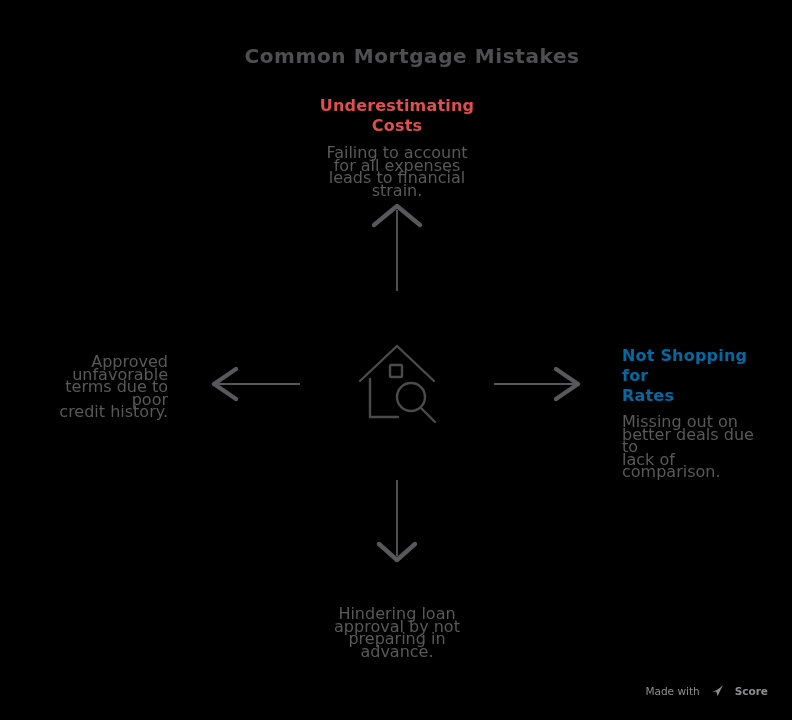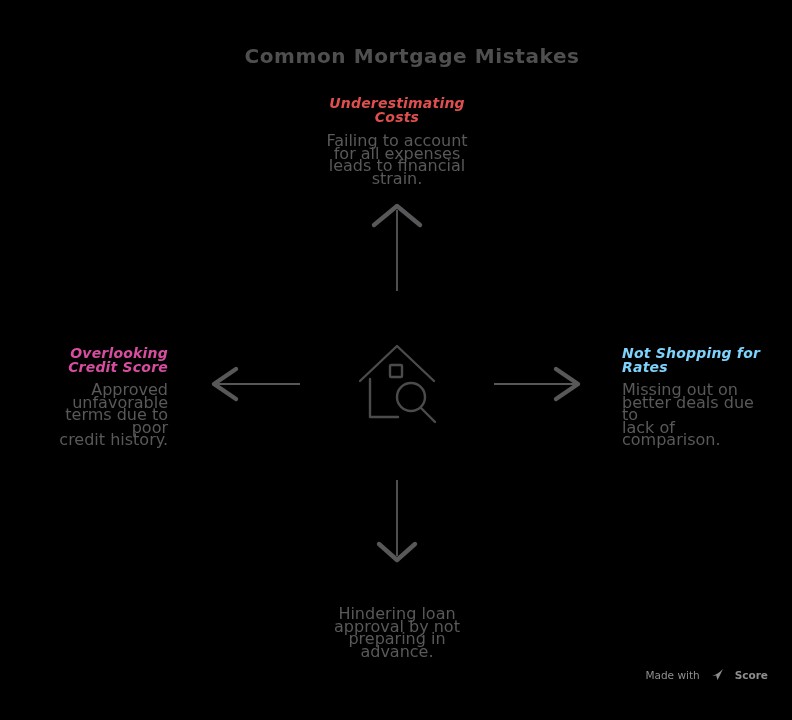--- a/index.html
+++ b/index.html
@@ -24,26 +24,25 @@
     font-size: 20px;
     font-weight: bold;
     letter-spacing: 0.6px;
     color: var(--title, #4f4f51);
     white-space: pre-line;
   }
   .node {
     position: absolute;
   }
   .node .heading {
-    font-size: 14px;
+    font-size: 16px;
     font-weight: bold;
-    line-height: 14px;
+    line-height: 20px;
     letter-spacing: 0.2px;
     white-space: pre-line;
-    font-style: italic;
   }
   .node .body {
     margin-top: 10px;
     font-size: 16px;
     line-height: 12.6px;
     color: var(--text, #595959);
     white-space: pre-line;
   }
   .node-top    { left: 307px; top: 96px;  width: 180px; text-align: center; }
   .node-top .body { margin-top: 11px; }
@@ -72,21 +71,21 @@
   .center-icon path, .center-icon circle, .center-icon rect, .center-icon line {
     stroke: var(--icon, #4b4b4d);
     stroke-width: 2.4;
     fill: none;
     stroke-linecap: round;
     stroke-linejoin: round;
   }
   .footer {
     position: absolute;
     right: 24px;
-    top: 668px;
+    top: 684px;
     display: flex;
     align-items: center;
     gap: 11px;
     font-size: 10.5px;
     color: #8e8e90;
     cursor: pointer;
   }
   .footer .brand { font-weight: bold; }
   .footer svg { display: block; }
 </style>
@@ -100,29 +99,27 @@
   <div class="node node-top">
     <div class="heading" style="color: rgb(224, 79, 79);">Underestimating
 Costs</div>
     <div class="body">Failing to account
 for all expenses
 leads to financial
 strain.</div>
   </div>
 
   <div class="node node-left">
-    <div class="heading" style="color: rgb(217, 77, 161);">Overlooking
-Credit Score</div>
     <div class="body">Approved unfavorable
 terms due to poor
 credit history.</div>
   </div>
 
   <div class="node node-right">
-    <div class="heading" style="color: #7dd3fc;">Not Shopping for
+    <div class="heading" style="color: #0369a1;">Not Shopping for
 Rates</div>
     <div class="body">Missing out on
 better deals due to
 lack of comparison.</div>
   </div>
 
   <div class="node node-bottom">
     <div class="body">Hindering loan
 approval by not
 preparing in

